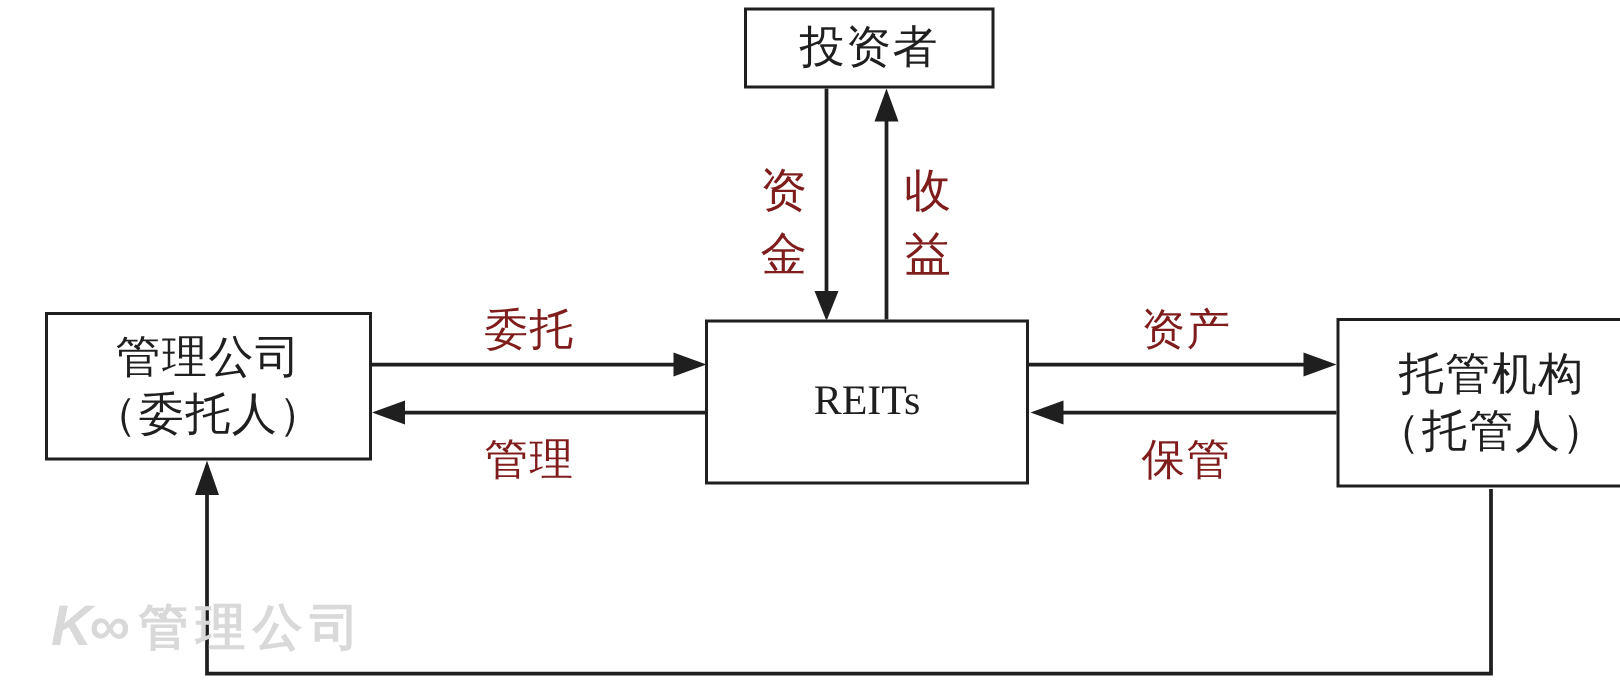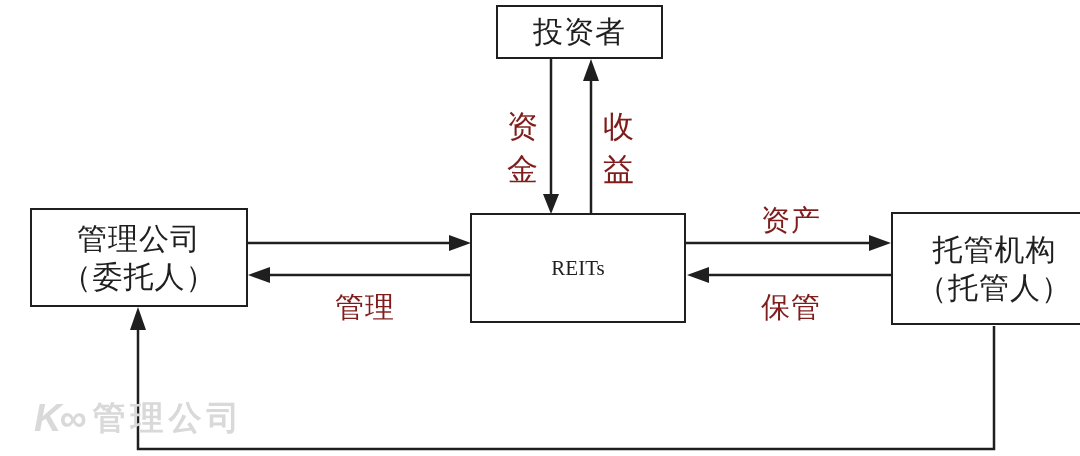--- a/index.html
+++ b/index.html
@@ -28,21 +28,21 @@
   .node .line {
     font-size: 30px;
     line-height: 38px;
     letter-spacing: 1px;
     white-space: nowrap;
   }
   #node-investor  { left: 468px; top: 5px;   width: 167px; height: 54px; }
   #node-reits     { left: 442px; top: 213px; width: 216px; height: 110px; }
   #node-manager   { left: 2px;   top: 208px; width: 218px; height: 99px; }
   #node-custodian { left: 863px; top: 212px; width: 207px; height: 113px; }
-  #node-reits .line { font-size: 21px; letter-spacing: 0; }
+  #node-reits .line { font-size: 28px; letter-spacing: 0; }
 
   svg.wires { position: absolute; left: 0; top: 0; z-index: 1; }
   svg.wires line, svg.wires polyline {
     stroke: #1f1f1f;
     stroke-width: 2.5;
     fill: none;
   }
   svg.wires polygon { fill: #1f1f1f; stroke: none; }
 
   .edge-label {
@@ -57,21 +57,21 @@
   .edge-label.vertical {
     white-space: normal;
     width: 34px;
     text-align: center;
     word-break: break-all;
     font-size: 31px;
   }
   #label-funds   { left: 478px; top: 106px; }
   #label-returns { left: 574px; top: 106px; }
   #label-entrust { left: 295px; top: 200px; }
-  #label-manage  { left: 307px; top: 287px; }
+  #label-manage  { left: 295px; top: 287px; }
   #label-assets  { left: 733px; top: 200px; }
   #label-custody { left: 733px; top: 287px; }
 
   #watermark {
     position: absolute;
     left: 6px;
     top: 396px;
     z-index: 4;
     display: flex;
     align-items: center;
@@ -148,20 +148,21 @@
     <span class="line">（委托人）</span>
   </div>
 
   <div class="node" id="node-custodian">
     <span class="line">托管机构</span>
     <span class="line">（托管人）</span>
   </div>
 
   <div class="edge-label vertical" id="label-funds">资金</div>
   <div class="edge-label vertical" id="label-returns">收益</div>
+  <div class="edge-label" id="label-entrust">委托</div>
   <div class="edge-label" id="label-manage">管理</div>
   <div class="edge-label" id="label-custody">保管</div>
   <div class="edge-label" id="label-assets">资产</div>
 
   <div id="watermark">
     <span class="wm-logo">K∞</span>
     <span class="wm-text">管理公司</span>
   </div>
 
 </div>

